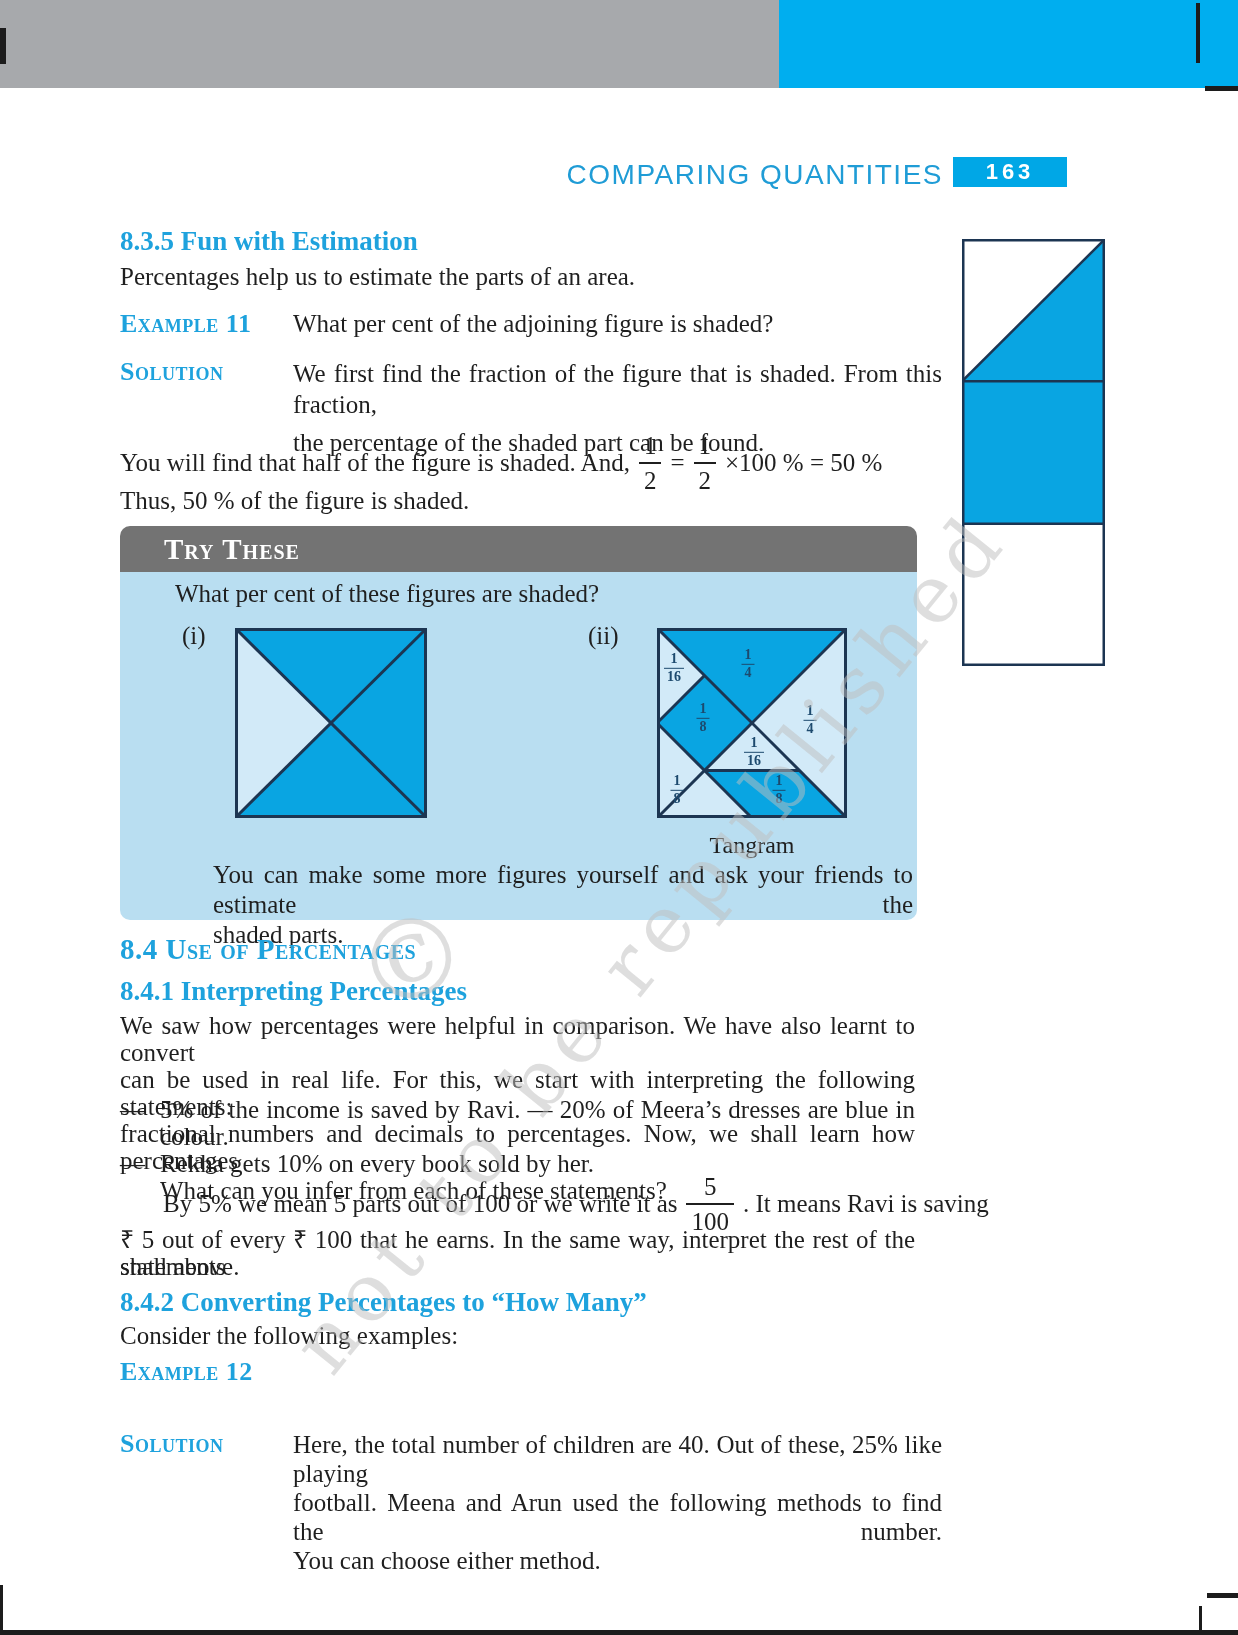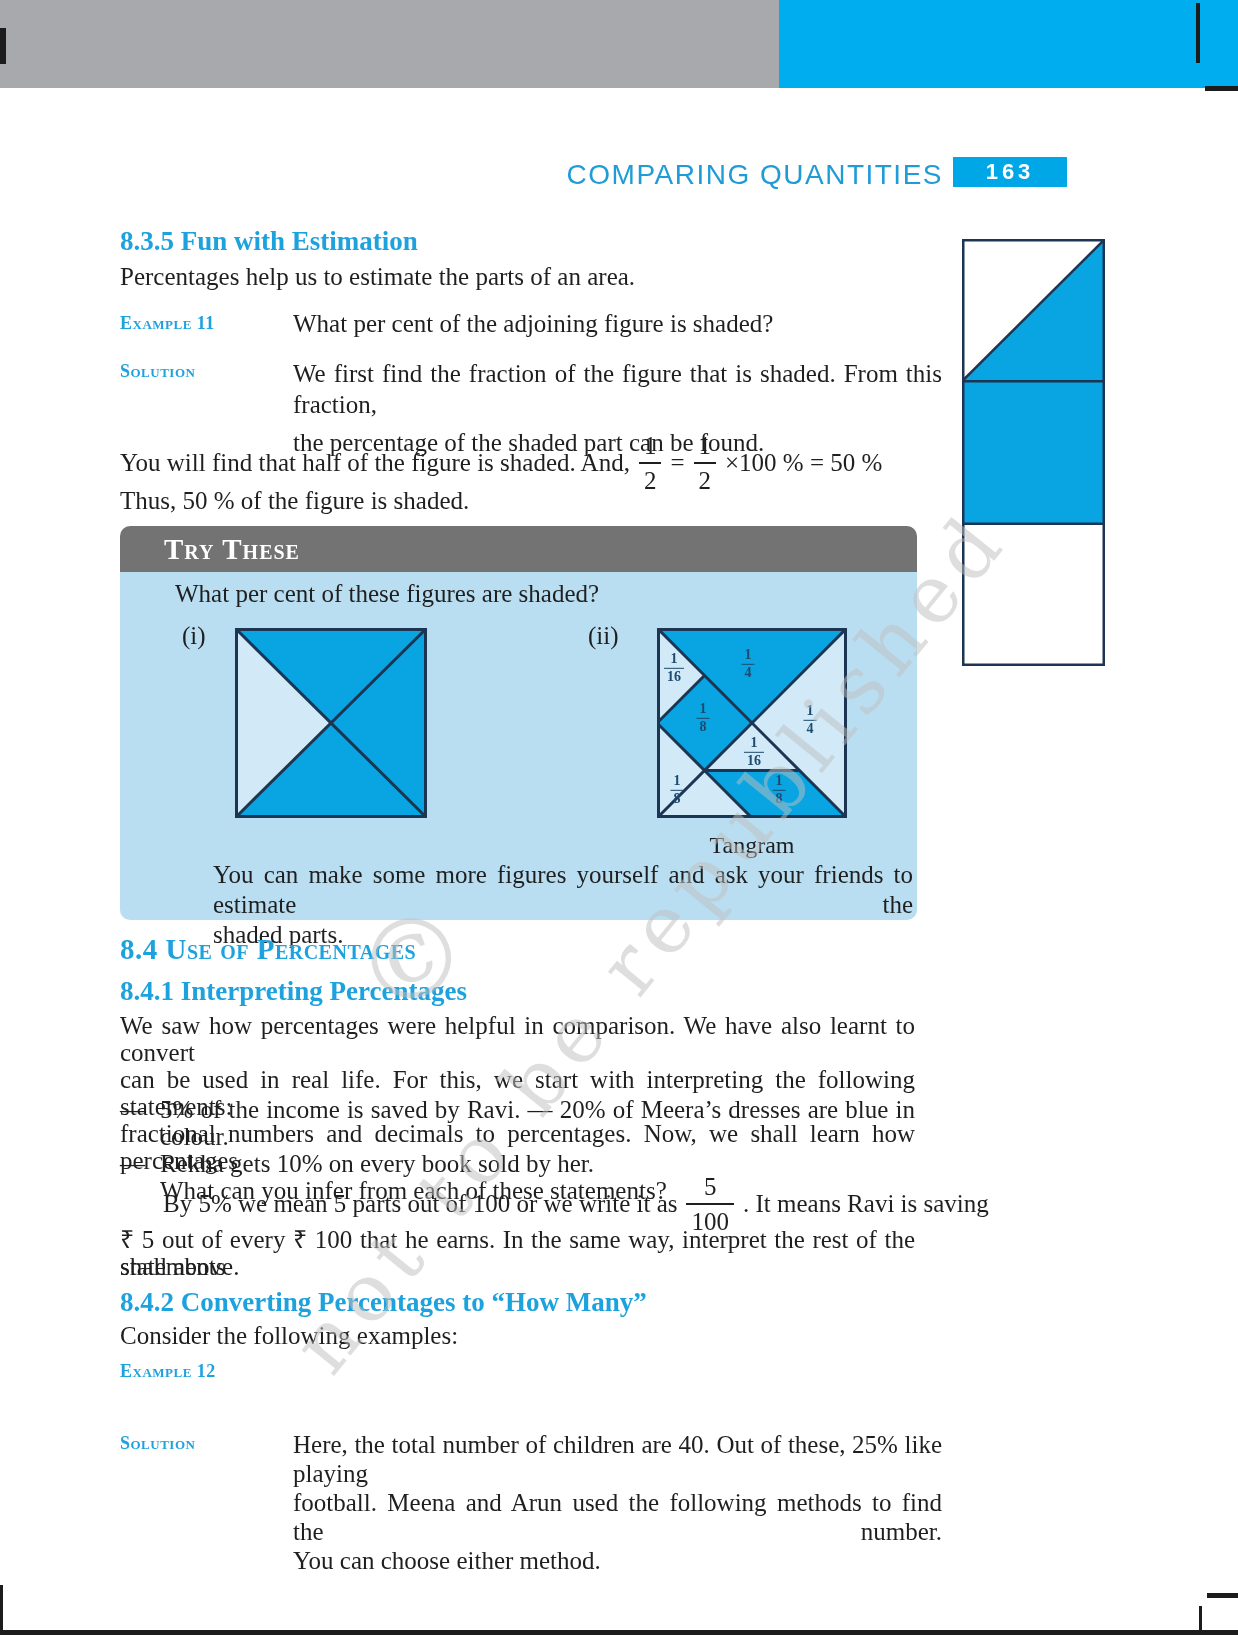--- a/index.html
+++ b/index.html
@@ -13,21 +13,21 @@
   
   .runhead{top:159px;right:295px;font-family:"Liberation Sans",sans-serif;
            font-size:28px;letter-spacing:1.5px;color:#1f9cd6;font-weight:400;}
   .pagebadge{left:953px;top:157px;width:114px;height:30px;background:#00a7e6;color:#fff;
              font-family:"Liberation Sans",sans-serif;font-weight:bold;font-size:22px;
              letter-spacing:4px;display:flex;align-items:center;justify-content:center;}
   
   .body-t{font-size:25px;line-height:27px;}
   .h-blue{color:#1ea2dd;font-weight:bold;font-size:27px;}
   .h-sc{color:#1ea2dd;font-weight:bold;font-size:29px;font-variant:small-caps;letter-spacing:0.5px;}
-  .lab{color:#1ea2dd;font-weight:bold;font-size:18px;font-variant:small-caps;letter-spacing:0.5px;}
+  .lab{color:#1ea2dd;font-weight:bold;font-size:26px;font-variant:small-caps;letter-spacing:0.5px;}
   .jl{text-align:justify;text-align-last:justify;}
   .row{display:flex;}
   .row .labcol{width:173px;flex:0 0 173px;}
   
   .fracline{display:flex;align-items:center;gap:9px;font-size:25px;}
   .frac{display:inline-flex;flex-direction:column;align-items:center;line-height:1;}
   .frac .num{padding:0 5px 4px;}
   .frac .den{border-top:2px solid #1f1f1f;padding:4px 5px 0;}
   
   .trybox{left:120px;top:526px;width:797px;height:394px;}

